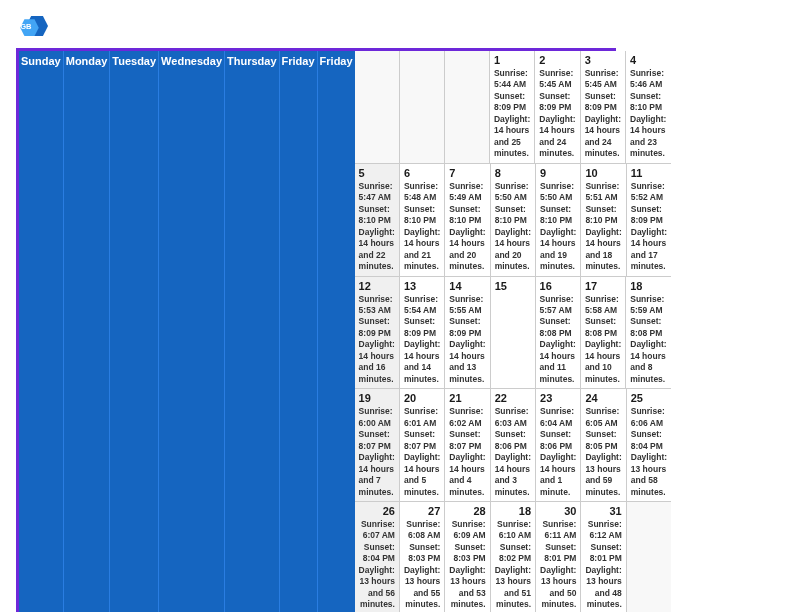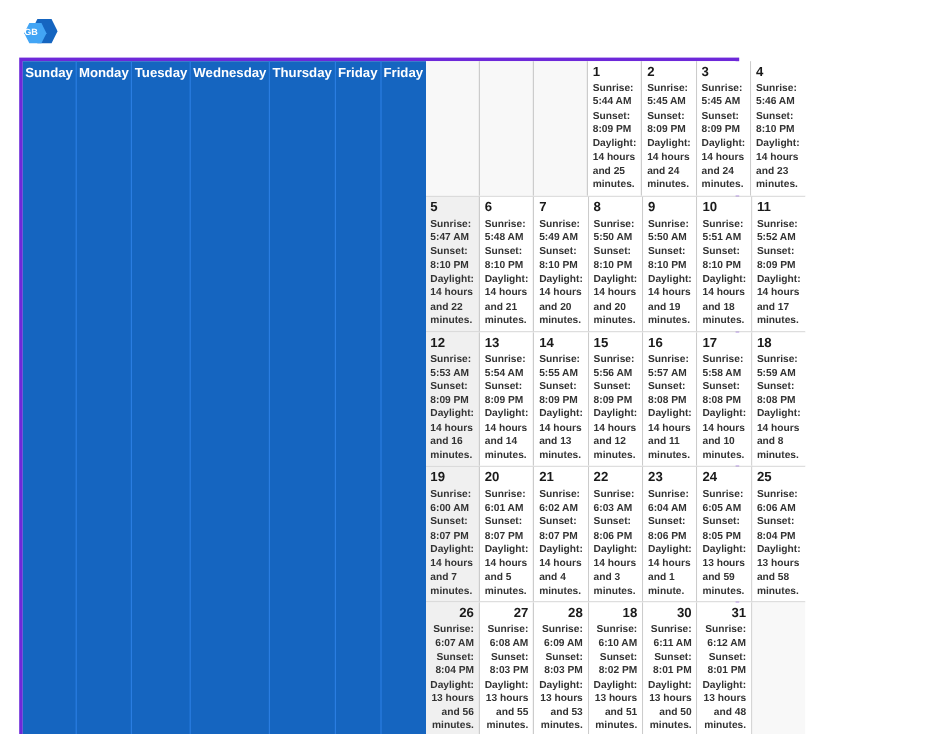--- a/index.html
+++ b/index.html
@@ -241,24 +241,20 @@
           </div>
           <div class="cal-cell">
             <div class="day-num">14</div>
             <div class="cell-text">Sunrise: 5:55 AM
 Sunset: 8:09 PM
 Daylight: 14 hours
 and 13 minutes.</div>
           </div>
           <div class="cal-cell">
             <div class="day-num">15</div>
-            <div class="cell-text">Sunrise: 5:56 AM
-Sunset: 8:09 PM
-Daylight: 14 hours
-and 12 minutes.</div>
           </div>
           <div class="cal-cell">
             <div class="day-num">16</div>
             <div class="cell-text">Sunrise: 5:57 AM
 Sunset: 8:08 PM
 Daylight: 14 hours
 and 11 minutes.</div>
           </div>
           <div class="cal-cell">
             <div class="day-num">17</div>

